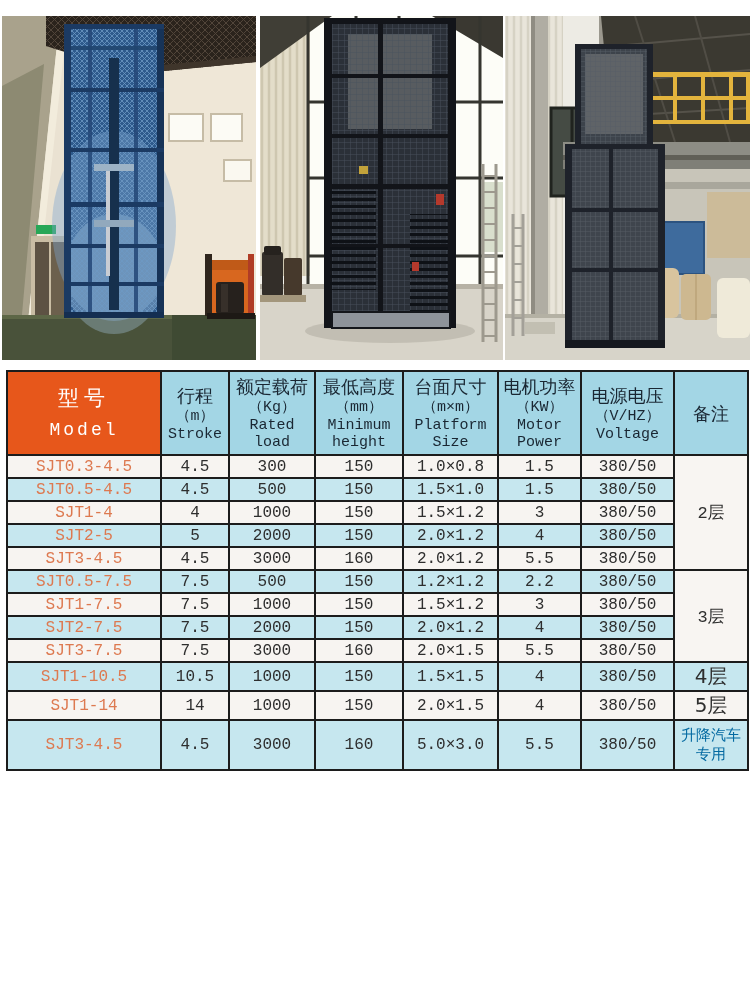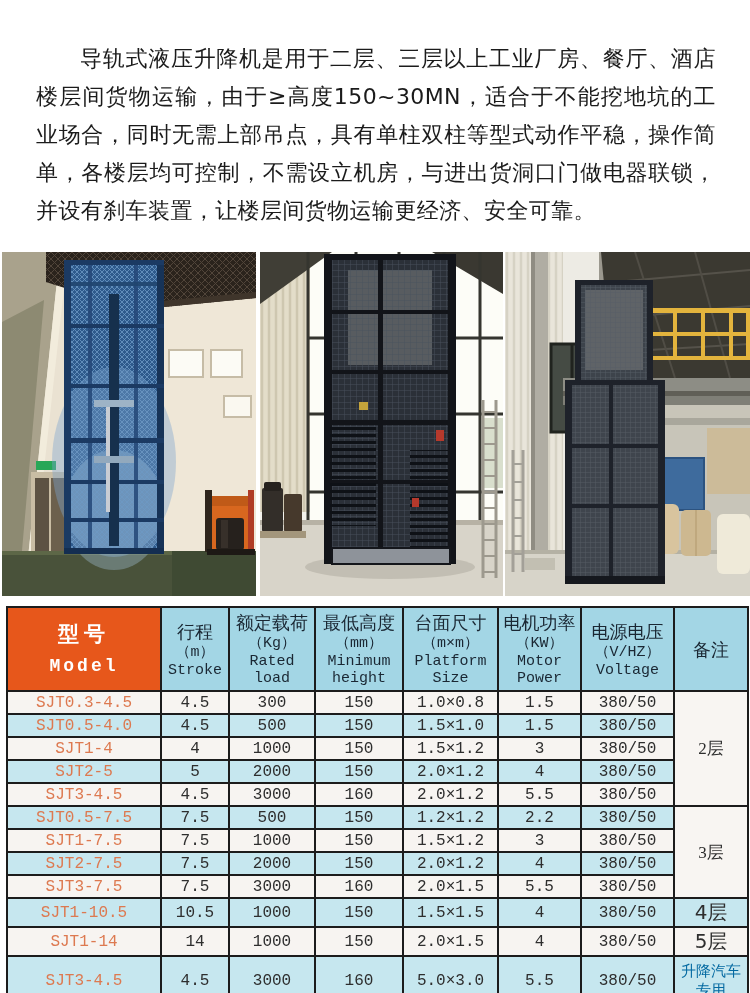--- a/index.html
+++ b/index.html
@@ -18,44 +18,43 @@
 
   
   .spec-wrap{margin:10px 3px 0 6px;}
   table.spec{border-collapse:collapse;table-layout:fixed;width:741px;
              font-family:"Liberation Mono","DejaVu Sans Mono",monospace;}
   .spec th,.spec td{border:2px solid #1c1c1c;text-align:center;vertical-align:middle;
                     padding:0;overflow:hidden;}
   .spec thead tr{height:84px;}
   .spec tbody tr{height:23px;}
   .spec tbody tr.tall{height:50px;}
-  th.model-h{background:#e7571b;color:#ffffff;font-weight:bold;}
+  th.model-h{background:#e7571b;color:#ffffff;font-weight:normal;}
   th.col-h{background:#a3d6e5;color:#1a2733;font-weight:normal;}
   .h-zh{font-size:18px;line-height:23px;font-family:"DejaVu Sans","Liberation Sans",sans-serif;}
   .model-h .h-zh{font-size:21px;letter-spacing:5px;}
   .model-h .h-en{font-size:18px;letter-spacing:3px;margin-top:12px;}
   .h-unit{font-size:15px;line-height:19px;}
   .h-en{font-size:15px;line-height:17px;}
   tr.r-w{background:#f7f4f1;}
   tr.r-b{background:#c6e7ef;}
   td.model{color:#dd7950;font-size:16px;}
   td.val{color:#2e2e2e;font-size:16px;}
   td.remark-span{background:#f8f5f2;color:#2e2e2e;font-size:17px;
-                 font-family:Liberation Serif, serif;}
+                 font-family:Liberation Mono, monospace;}
   td.remark-one{color:#2e2e2e;font-size:20px;
                 font-family:"DejaVu Sans","Liberation Sans",sans-serif;}
   td.remark-wrap{color:#0369a1;font-size:15px;line-height:19px;
                  font-family:"DejaVu Sans","Liberation Sans",sans-serif;}
 </style>
 </head>
 <body>
 
 <div class="page">
 
-  <p class="intro">导轨式液压升降机是用于二层、三层以上工业厂房、餐厅、酒店楼层间货物运输，由于≥高度150~30MN，适合于不能挖地坑的工业场合，同时无需上部吊点，具有单柱双柱等型式动作平稳，操作简单，各楼层均可控制，不需设立机房，与进出货洞口门做电器联锁，并设有刹车装置，让楼层间货物运输更经济、安全可靠。</p>
 
   <div class="photos">
 
     <svg class="photo" width="254" height="344" viewBox="0 0 254 344">
       <defs>
         <pattern id="m1" width="5" height="5" patternUnits="userSpaceOnUse">
           <path d="M0 5 L5 0 M0 0 L5 5" stroke="#6d99c4" stroke-width="0.8" fill="none"></path>
         </pattern>
         <pattern id="cm" width="7" height="7" patternUnits="userSpaceOnUse">
           <path d="M0 7 L7 0 M0 0 L7 7" stroke="#51453a" stroke-width="1" fill="none"></path>
@@ -327,21 +326,21 @@
           <td class="model">SJT0.3-4.5</td>
           <td class="val">4.5</td>
           <td class="val">300</td>
           <td class="val">150</td>
           <td class="val">1.0×0.8</td>
           <td class="val">1.5</td>
           <td class="val">380/50</td>
           <td class="remark-span" rowspan="5">2层</td>
         </tr>
         <tr class="r-b">
-          <td class="model">SJT0.5-4.0</td>
+          <td class="model">SJT0.5-4.5</td>
           <td class="val">4.5</td>
           <td class="val">500</td>
           <td class="val">150</td>
           <td class="val">1.5×1.0</td>
           <td class="val">1.5</td>
           <td class="val">380/50</td>
         </tr>
         <tr class="r-w">
           <td class="model">SJT1-4</td>
           <td class="val">4</td>

